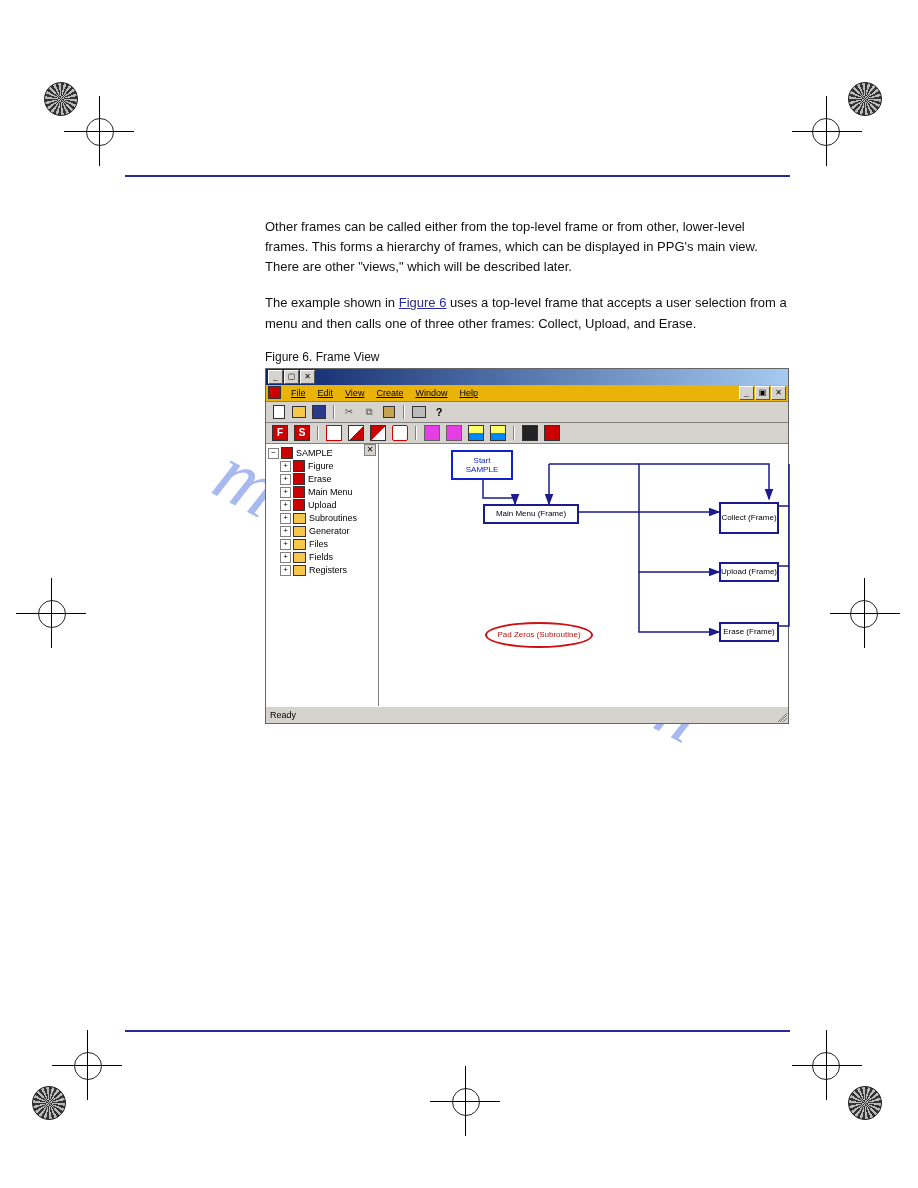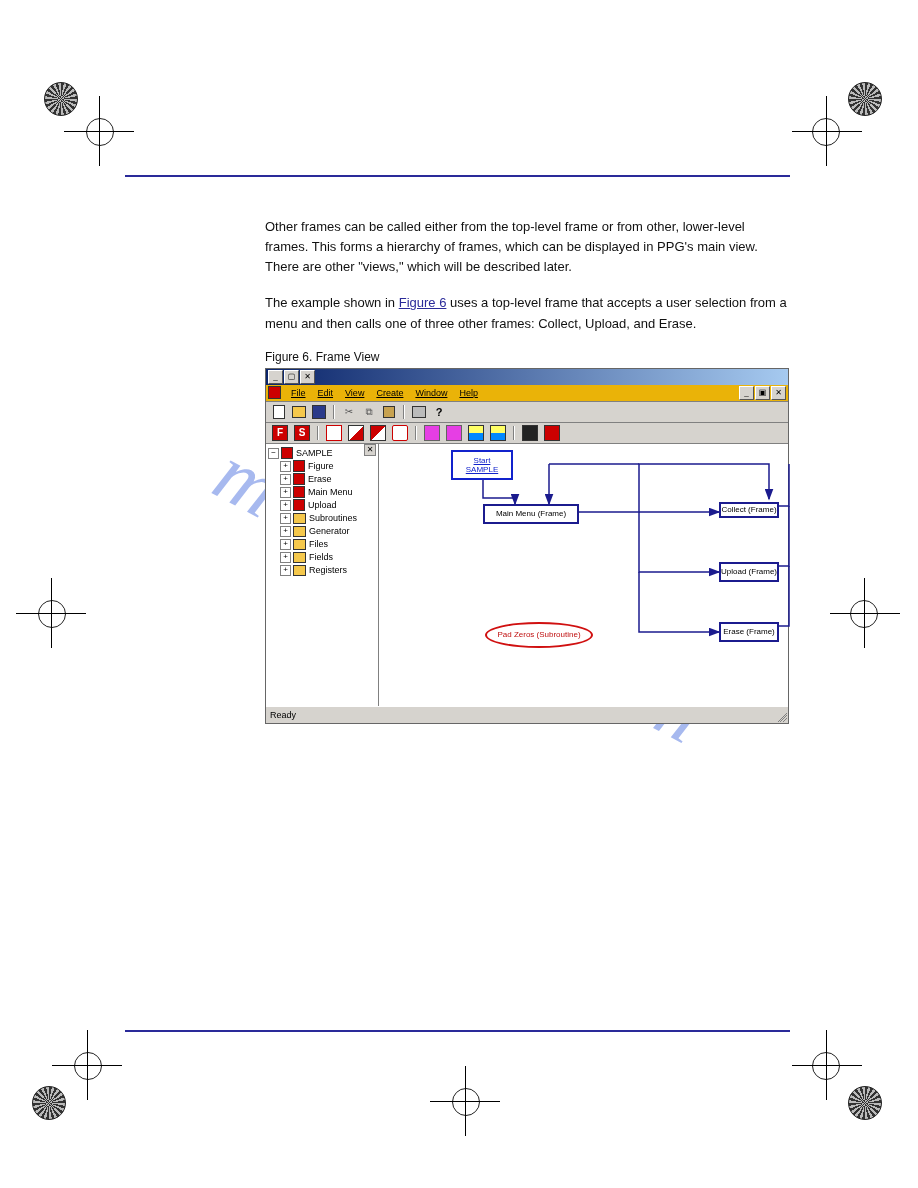--- a/index.html
+++ b/index.html
@@ -280,21 +280,20 @@
     display: flex;
     align-items: center;
     justify-content: center;
     text-align: center;
     box-sizing: border-box;
   }
   .fc-start {
     border: 2px solid #1122cc;
     color: #1122cc;
     font-weight: normal;
-    text-decoration: underline;
   }
   .sub-node {
     position: absolute;
     border: 2px solid #d01010;
     border-radius: 50%;
     font-size: 8px;
     color: #c01010;
     display: flex;
     align-items: center;
     justify-content: center;
@@ -584,21 +583,21 @@
           <path d="M170 20 L170 60" stroke="#1b1b8e" stroke-width="1.5" fill="none" marker-end="url(#arrow)"></path>
           <path d="M170 20 L260 20" stroke="#1b1b8e" stroke-width="1.5" fill="none"></path>
         </svg>
 
         <div class="fc-node fc-start" style="left:72px; top:6px; width:62px; height:30px;">
           <div><span>Start</span><br><span>SAMPLE</span></div>
         </div>
         <div class="fc-node" style="left:104px; top:60px; width:96px; height:20px;">
           <span>Main Menu (Frame)</span>
         </div>
-        <div class="fc-node" style="left:340px; top:58px; width:60px; height:16px;">
+        <div class="fc-node" style="left:340px; top:58px; width:60px; height:32px;">
           <span>Collect (Frame)</span>
         </div>
         <div class="fc-node" style="left:340px; top:118px; width:60px; height:20px;">
           <span>Upload (Frame)</span>
         </div>
         <div class="fc-node" style="left:340px; top:178px; width:60px; height:20px;">
           <span>Erase (Frame)</span>
         </div>
         <div class="sub-node" style="left:106px; top:178px; width:104px; height:22px;">
           <span>Pad Zeros (Subroutine)</span>

